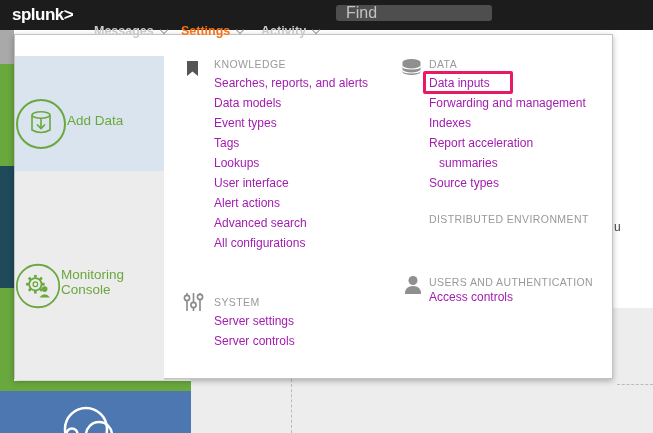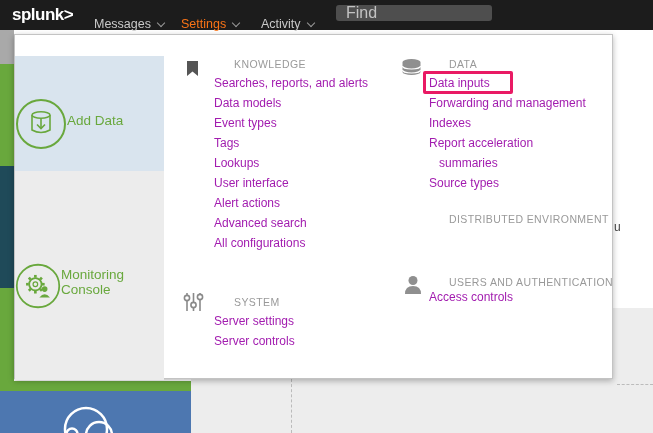--- a/index.html
+++ b/index.html
@@ -5,22 +5,22 @@
   * { margin:0; padding:0; box-sizing:border-box; }
   html,body { width:653px; height:433px; }
   body {
     position:relative; width:653px; height:433px; overflow:hidden;
     background:#ffffff; font-family:"Liberation Sans", sans-serif;
   }
   
   .topbar { position:absolute; left:0; top:0; width:653px; height:30px; background:#1c1c1c; z-index:30; }
   .logo { position:absolute; left:12px; top:0; height:30px; line-height:30px;
           color:#ffffff; font-weight:bold; font-size:17px; letter-spacing:-0.5px; }
-  .nav-item { position:absolute; top:9px; height:42px; line-height:30px; color:#c9c9c9;
-              font-size:12.5px; cursor:pointer; }
+  .nav-item { position:absolute; top:16px; height:42px; line-height:30px; color:#c9c9c9;
+              font-size:12.5px; cursor:pointer;font-weight:bold; }
   .nav-item .caret { display:inline-block; width:6px; height:6px; margin-left:7px;
               border-right:1.5px solid #999; border-bottom:1.5px solid #999;
               transform:rotate(45deg); vertical-align:2px; }
   .nav-messages { left:94px; }
   .nav-settings { left:181px; color:#f97316; }
   .nav-activity { left:261px; }
   .find-input { position:absolute; left:336px; top:5px; width:156px; height:16px;
               background:#4e4e4e; border:none; border-radius:3px; color:#e0e0e0;
               font-size:16px; padding:0 10px; font-family:"Liberation Sans",sans-serif; }
   .find-input::placeholder { color:#c2c2c2; }
@@ -44,21 +44,21 @@
            background:#ffffff; border:1px solid #c3c3c3;
            box-shadow:0 2px 6px rgba(0,0,0,0.28); z-index:20; }
   .panel * { position:absolute; }
 
   .tile { left:0; width:149px; display:flex; flex-direction:row; align-items:center; cursor:pointer; }
   .tile-add { top:21px; height:115px; background:#d9e4ee; }
   .tile-mon { top:136px; height:209px; background:#ececec;align-items:center; }
   .tile .ticon { position:static; margin-top:21px; }
   .tile .tlabel { position:static; margin-top:13px; color:#69a83d; font-size:13.5px; }
 
-  .sec-head { font-size:10.5px; color:#999999; letter-spacing:0.4px; height:20px; line-height:20px; white-space:nowrap;margin-left:20px; }
+  .sec-head { font-size:10.5px; color:#999999; letter-spacing:0.4px; height:20px; line-height:20px; white-space:nowrap; }
   .links { }
   .links a { position:static; display:block; height:20px; line-height:20px; font-size:12px;
              color:#a21caf; text-decoration:none; white-space:nowrap; cursor:pointer; }
   .links a.wrap2 { height:40px; white-space:normal; max-width:142px;
              padding-left:10px; text-indent:-10px; }
 
   .kn-icon   { left:172px; top:26px;  }
   .kn-head   { left:199px; top:19px;  }
   .kn-links  { left:199px; top:38px;  width:190px; }
   .sys-icon  { left:168px; top:257px; }

